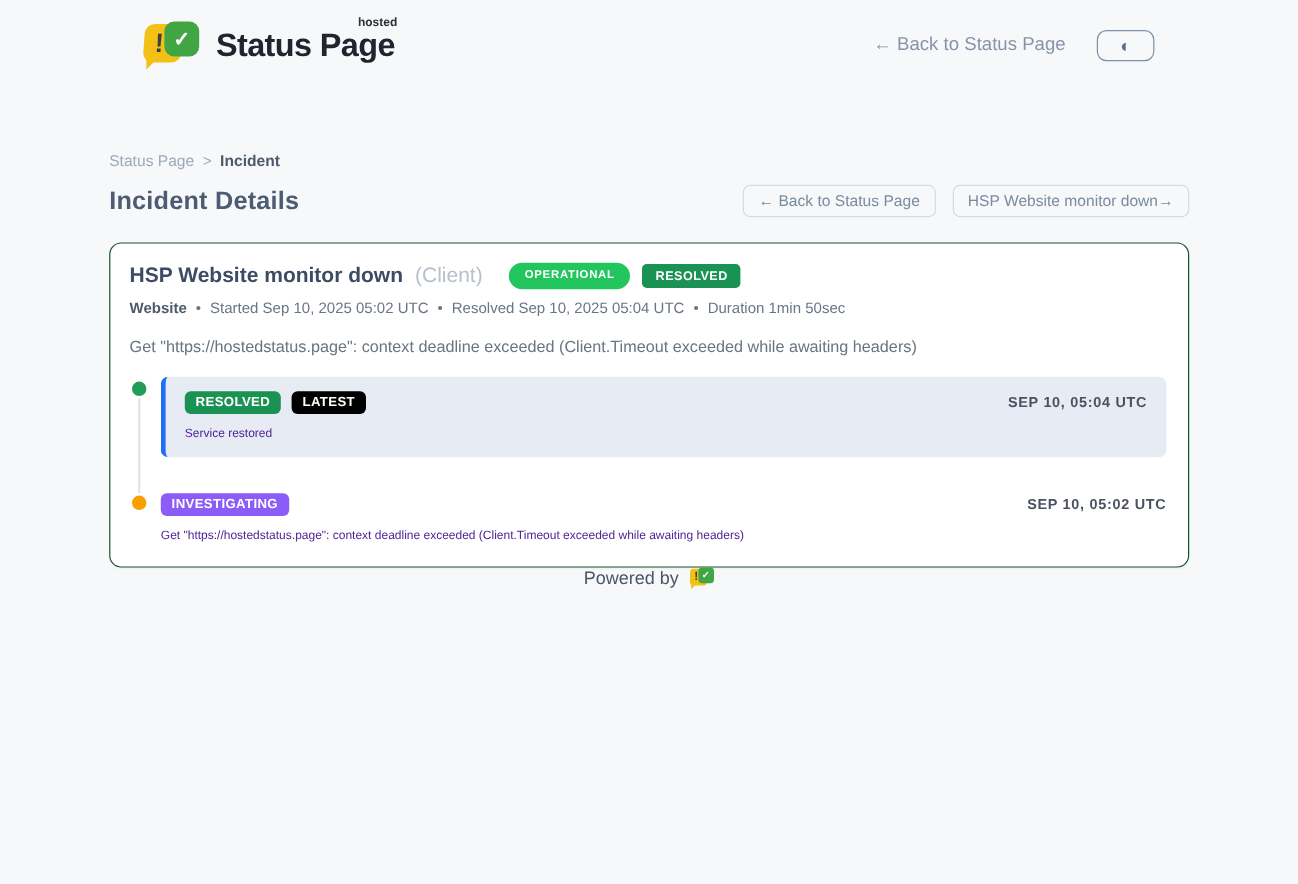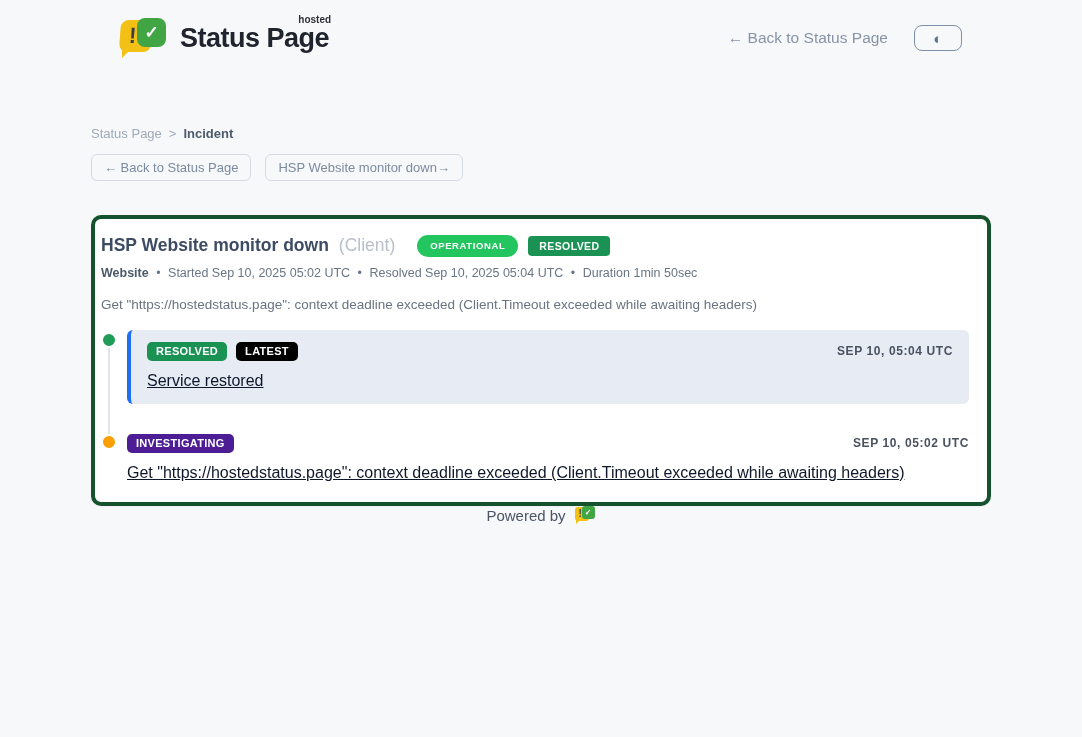--- a/index.html
+++ b/index.html
@@ -89,26 +89,26 @@
     border:1px solid #d3dae3;
     border-radius:6px;
     padding:5px 12px;
     font-family:"Liberation Sans", sans-serif;
     font-size:13px; color:#7b8ba0;
     cursor:pointer; white-space:nowrap;
   }
 
   
   .card {
-    margin-top:34px;
+    margin-top:21px;
     background:#ffffff;
-    border:4px solid #14532d;
+    border:1px solid #14532d;
     border-radius:10px;
     box-shadow:0 1px 2px rgba(20,30,50,0.04);
-    padding:16px 18px 20px 6px;
+    padding:16px 18px 20px 16px;
   }
   .card-title-row { display:flex; align-items:center; gap:10px; }
   .incident-title { font-size:17.5px; font-weight:bold; color:#3d4c63; }
   .incident-component { font-size:17.5px; color:#b9c0cb; font-weight:normal; }
   .badge {
     color:#fff; font-weight:bold; text-transform:uppercase;
     display:inline-block; line-height:1;
   }
   .badge-operational {
     font-size:9.5px; letter-spacing:0.6px;
@@ -148,21 +148,21 @@
   .t-head { display:flex; align-items:center; justify-content:space-between; }
   .t-badges { display:flex; gap:9px; }
   .t-badge {
     color:#fff; font-weight:bold; font-size:11px; letter-spacing:0.3px;
     padding:4px 9px; border-radius:5px; line-height:1;
     text-transform:uppercase;
   }
   .t-time {
     font-size:12px; font-weight:bold; color:#4a5260; letter-spacing:0.6px;
   }
-  .t-message { margin-top:11px; font-size:16px; color:#0f172a;text-decoration:underline; }
+  .t-message { margin-top:11px; font-size:10px; color:#4c1d95; }
 
   
   .footer { text-align:center; }
   .powered {
     display:flex; align-items:center; justify-content:center; gap:9px;
     font-size:15px; color:#4a5565;
   }
   .mini-logo { position:relative; width:21px; height:19px; flex:none; }
   .mini-logo .bubble {
     position:absolute; left:0; top:1px; width:14px; height:14px;
@@ -212,20 +212,21 @@
 
 <div class="container main">
 
   <div class="breadcrumb">
     <span>Status Page</span>
     <span>&gt;</span>
     <span class="current">Incident</span>
   </div>
 
   <div class="title-row">
+    <h1 class="page-title">Incident Details</h1>
     <div class="nav-buttons">
       <button class="nav-btn">← Back to Status Page</button>
       <button class="nav-btn">HSP Website monitor down→</button>
     </div>
   </div>
 
   <div class="card">
 
     <div class="card-title-row">
       <span class="incident-title">HSP Website monitor down</span>
@@ -267,21 +268,21 @@
         </div>
       </div>
 
       <div class="t-row">
         <div class="t-dotcol">
           <div class="t-dot" style="background-color: rgb(250, 159, 0);"></div>
         </div>
         <div class="t-content t-plain">
           <div class="t-head">
             <div class="t-badges">
-              <span class="t-badge" style="background-color: #4c1d95;">INVESTIGATING</span>
+              <span class="t-badge" style="background-color: #8b5cf6;">INVESTIGATING</span>
             </div>
             <span class="t-time">SEP 10, 05:02 UTC</span>
           </div>
           <div class="t-message">Get "https://hostedstatus.page": context deadline exceeded (Client.Timeout exceeded while awaiting headers)</div>
         </div>
       </div>
 
     </div>
   </div>
 

